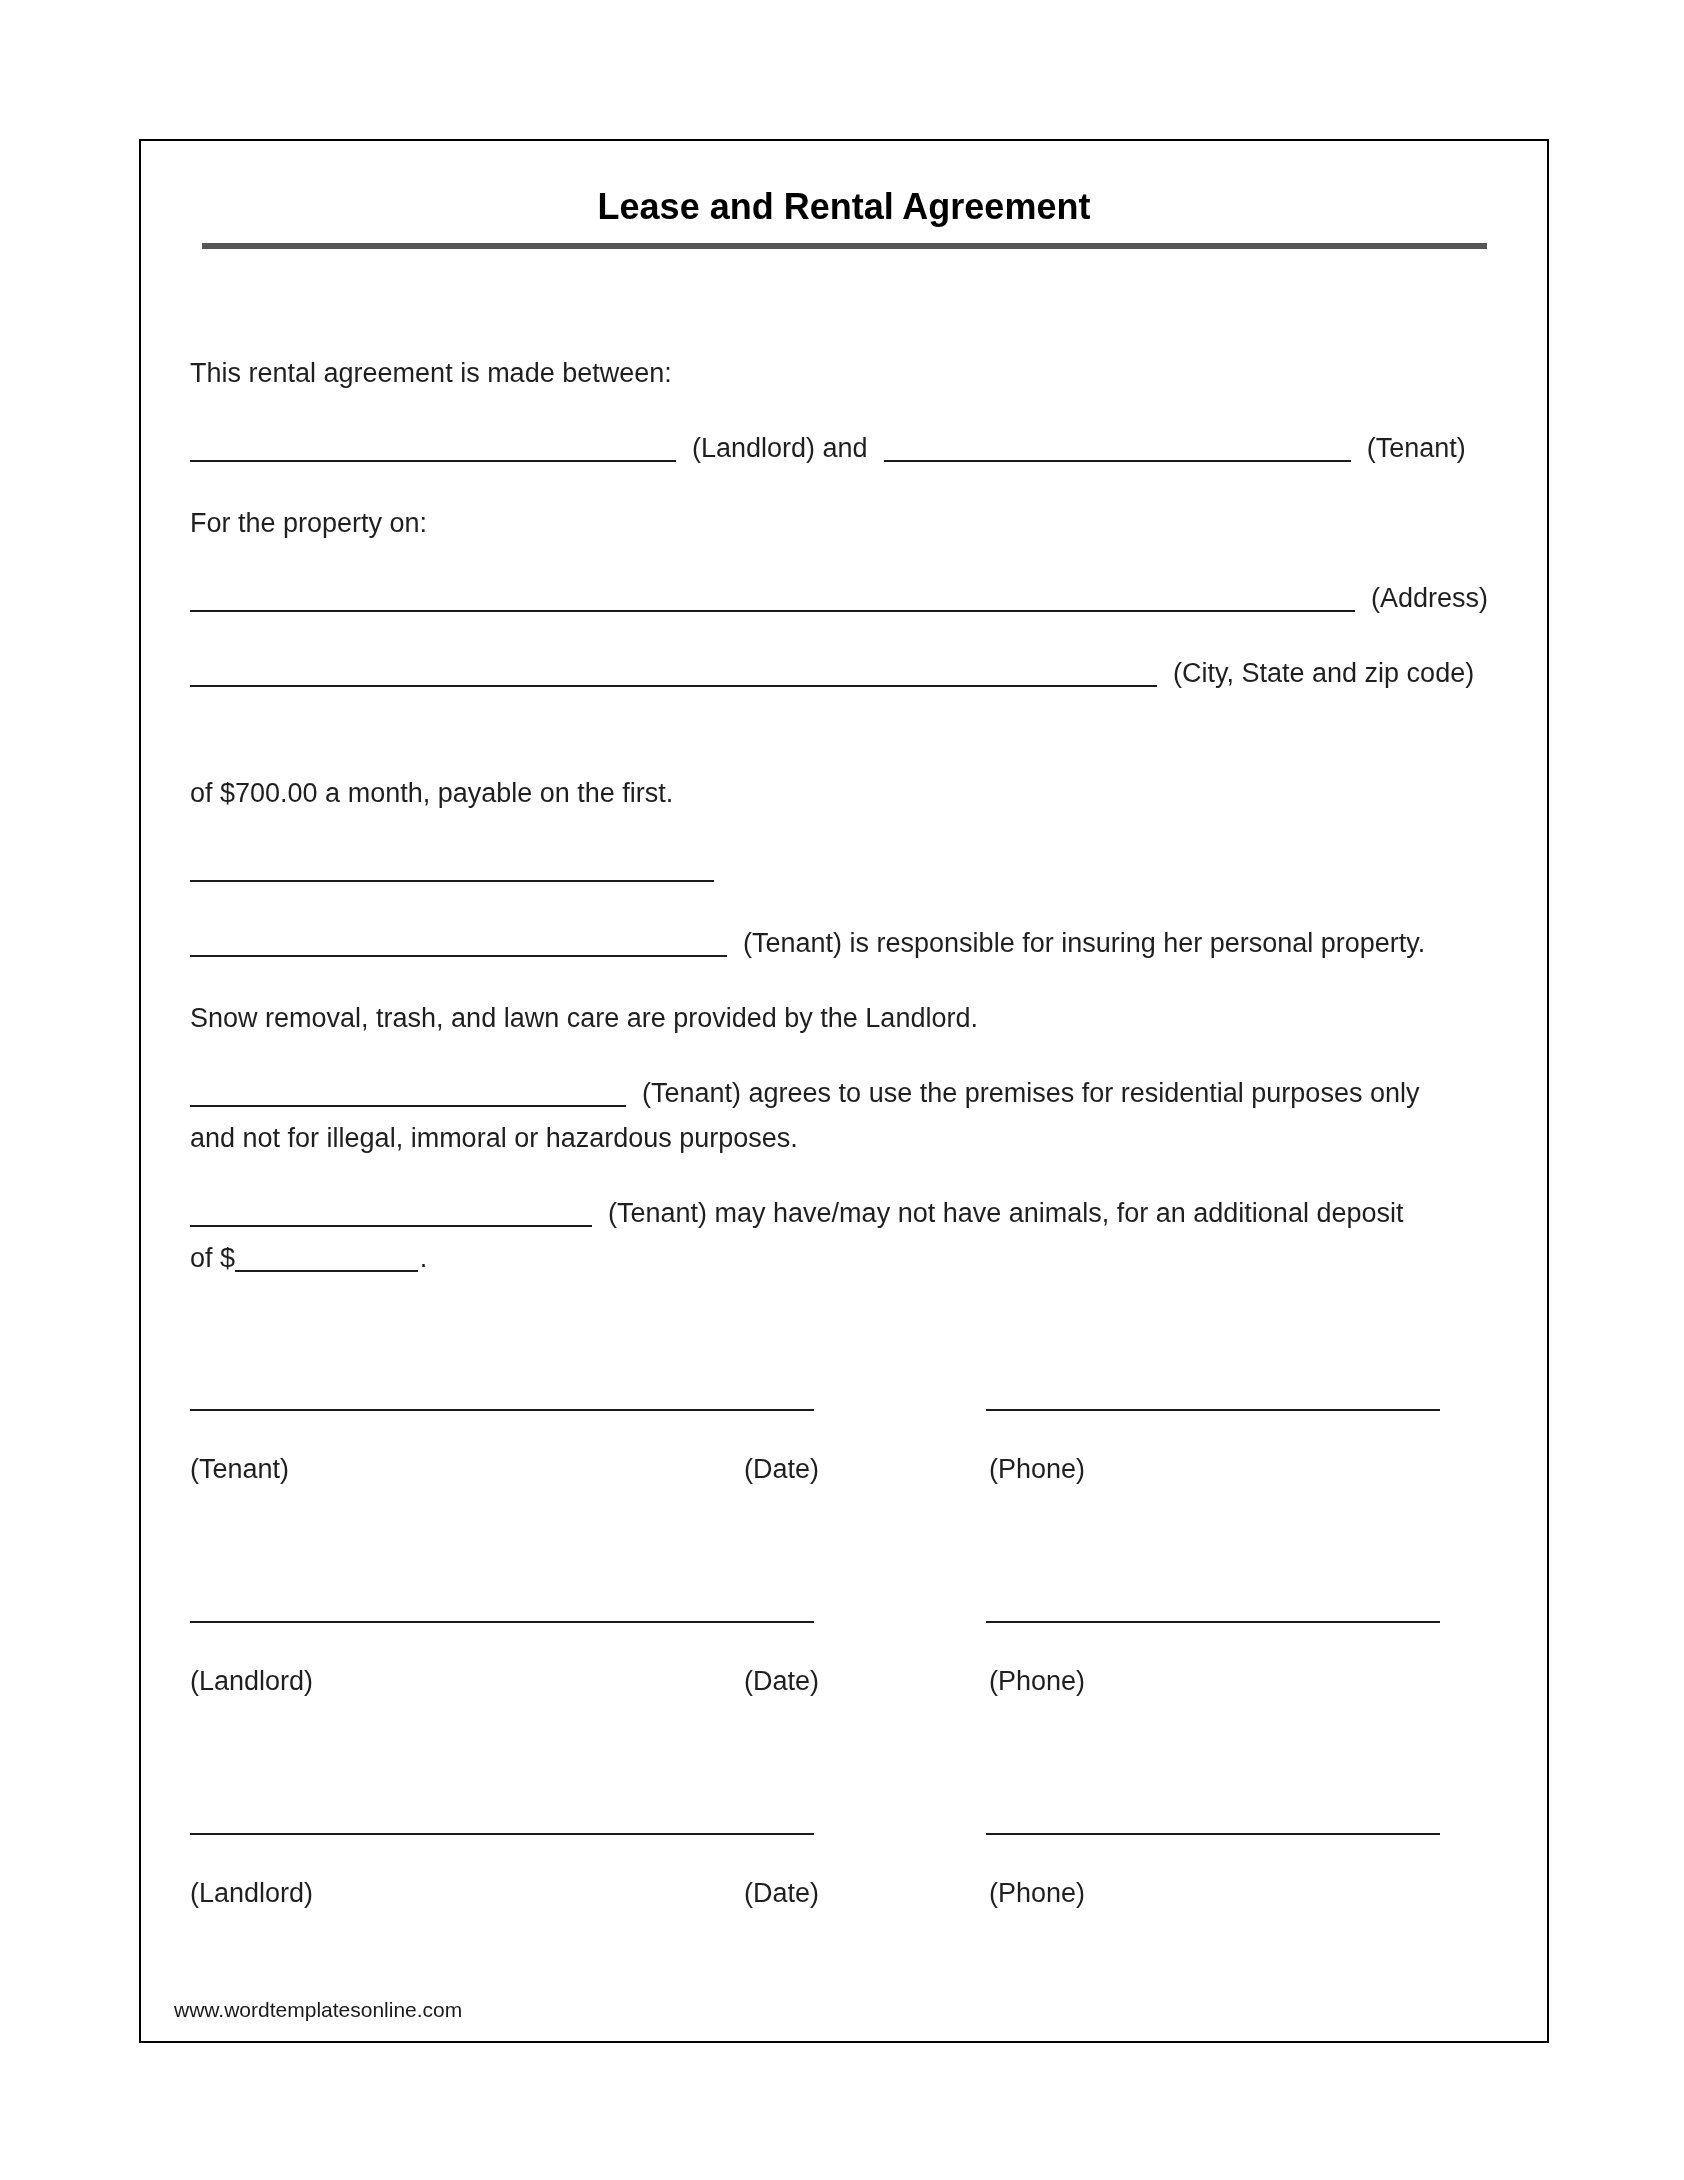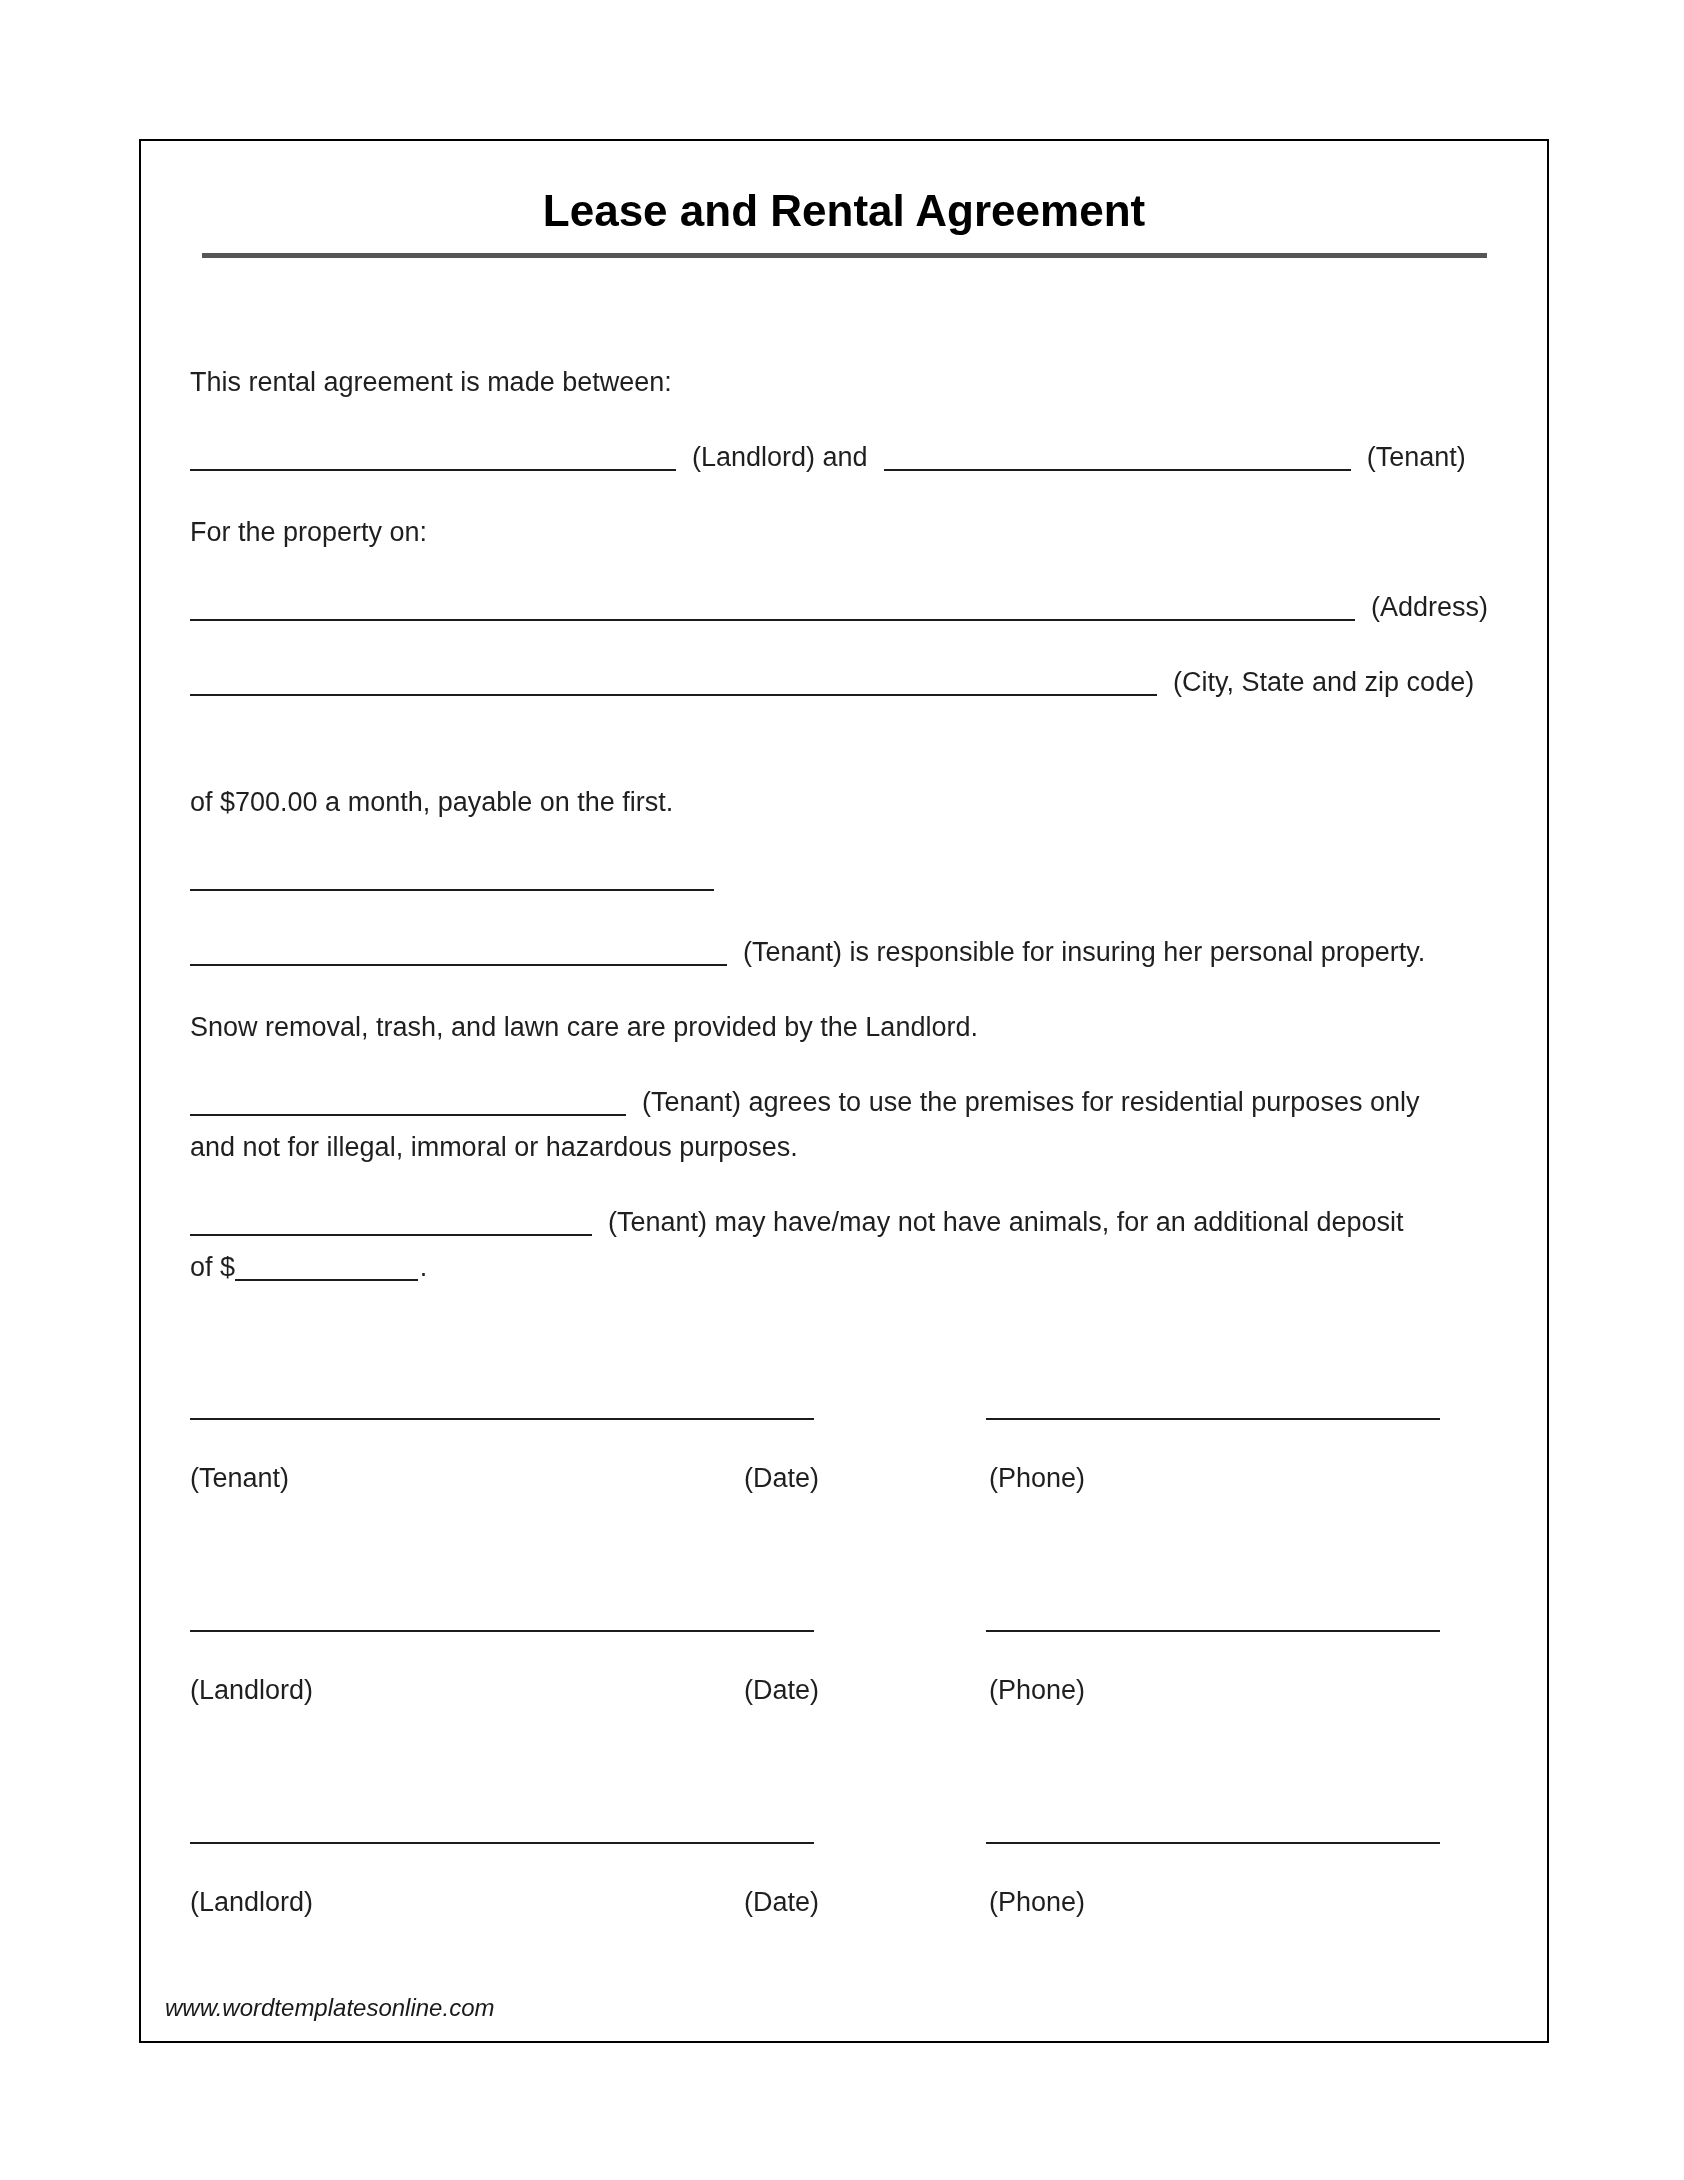--- a/index.html
+++ b/index.html
@@ -17,21 +17,21 @@
     left: 139px;
     top: 139px;
     width: 1410px;
     height: 1904px;
     border: 2.6px solid #000000;
     background: #ffffff;
   }
   h1.title {
     margin: 44px 0 0 0;
     text-align: center;
-    font-size: 44px;
+    font-size: 36px;
     line-height: 1.2;
     font-weight: bold;
     color: #000000;
   }
   .title-rule {
     height: 5.1px;
     background: #565656;
     margin: 15.3px 60px 0 61px;
   }
   .content {
@@ -63,24 +63,23 @@
   .sig-lines { display: flex; }
   .sig-line { height: 1.7px; border-bottom: 2.6px solid #1c1c1c; }
   .sig-line.line-a { width: 624px; }
   .sig-line.line-b { width: 454px; margin-left: 172px; }
   .sig-labels { display: flex; margin-top: 36px; font-size: 27px; }
   .sig-role  { width: 554px; }
   .sig-date  { width: 245px; }
   .sig-phone { flex: 1; }
   .footer {
     position: absolute;
-    left: 24px;
+    left: 33px;
     bottom: 19px;
-    font-style: italic;
-    font-size: 24px;
+    font-size: 21px;
     color: #1a1a1a;
   }
 </style>
 </head>
 <body>
 
 <div class="frame">
 
   <h1 class="title">Lease and Rental Agreement</h1>
   <div class="title-rule"></div>

